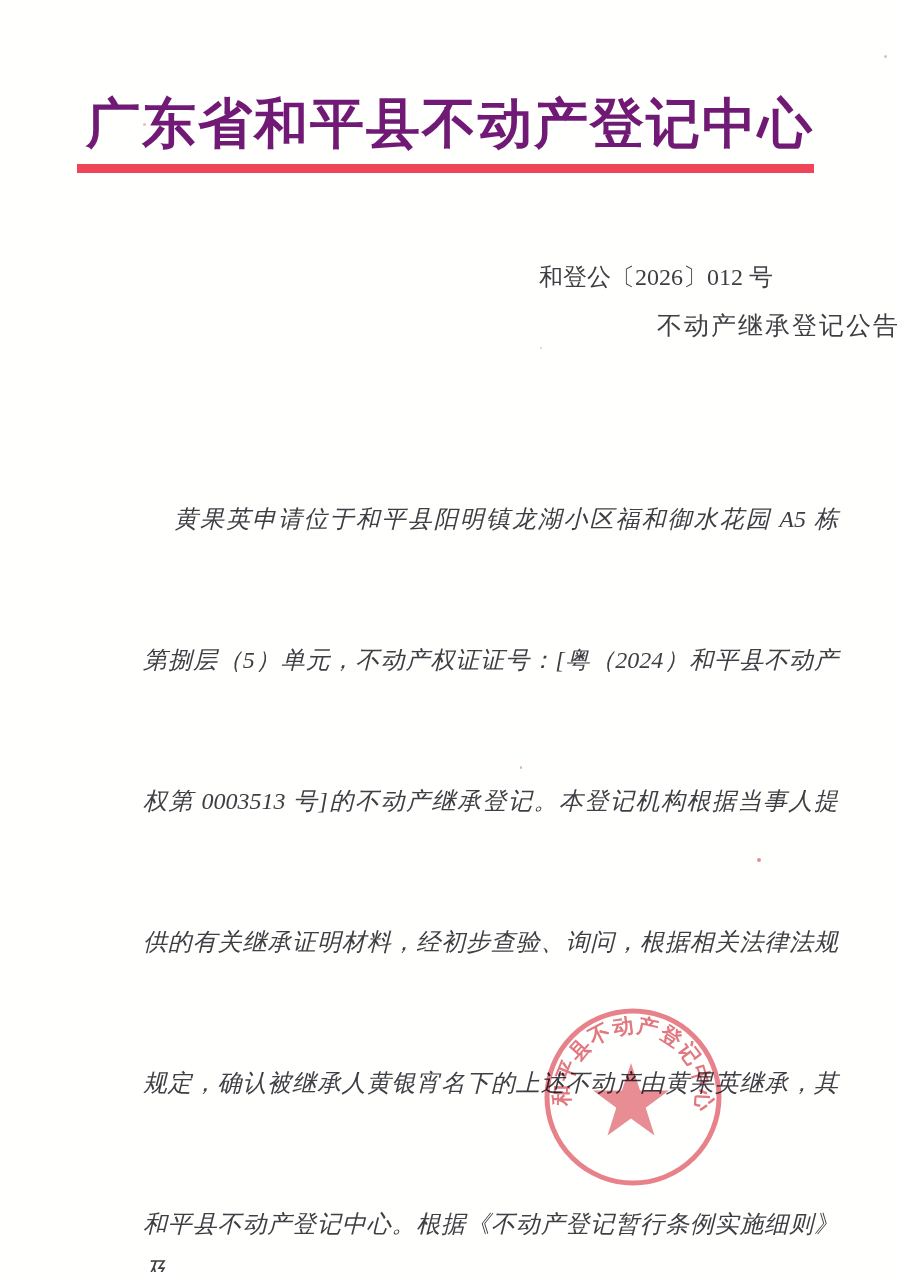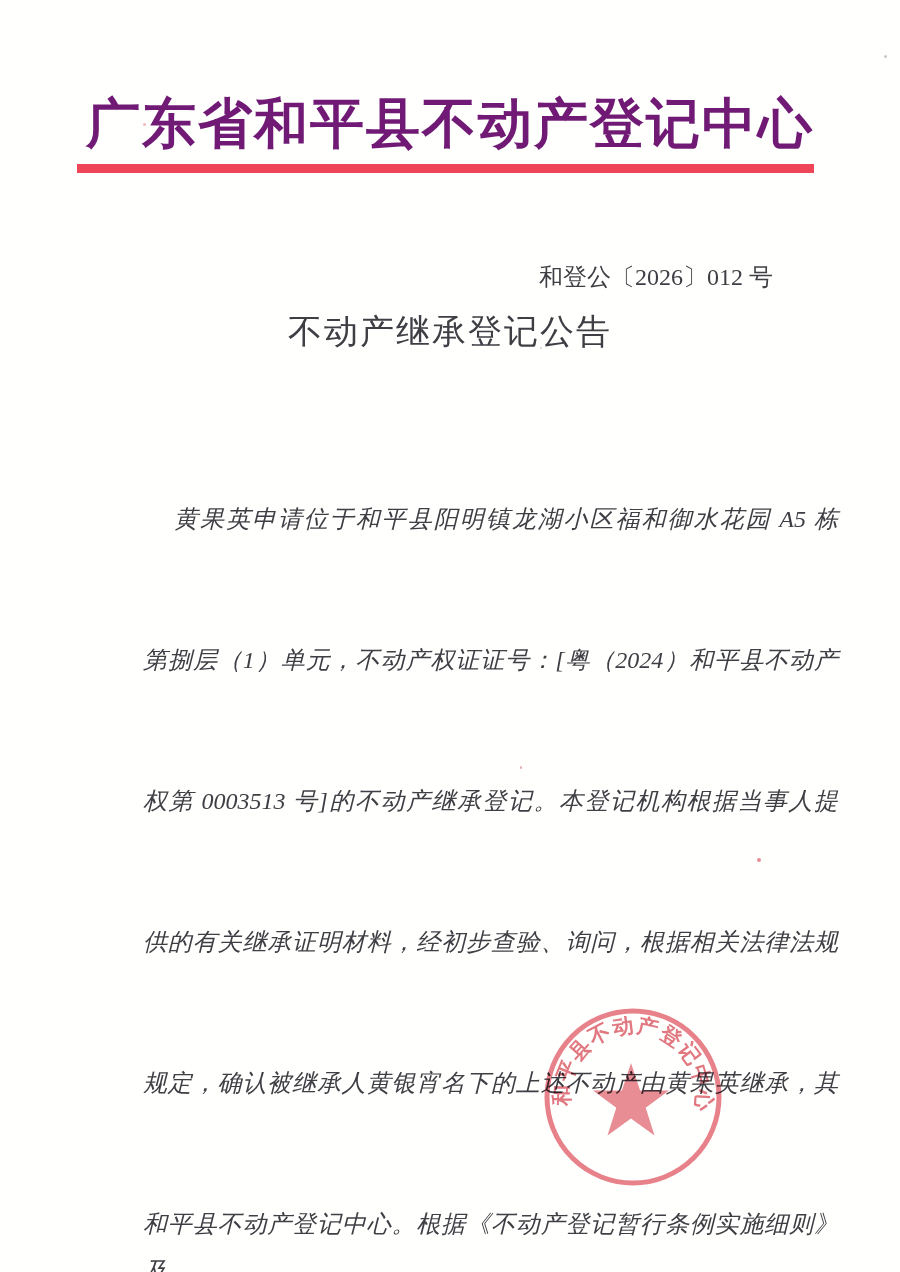--- a/index.html
+++ b/index.html
@@ -25,22 +25,22 @@
     width:737px;height:9px;
     background:#ee4558;
   }
   .doc-number{
     position:absolute;top:261px;right:127px;
     font-size:24px;
     white-space:pre;
   }
   .doc-title{
     position:absolute;top:309px;left:0;width:100%;
-    text-align:center;
-    font-size:34px;letter-spacing:2px;
+    text-align:right;
+    font-size:25px;letter-spacing:2px;
   }
   .doc-body{
     position:absolute;top:402px;left:143px;width:695px;
     font-size:24px;line-height:47px;
     white-space:pre-wrap;
   }
   .doc-body .line{min-height:47px;}
   .jline{text-align:justify;text-align-last:justify;font-style:italic;}
   .indent{text-indent:31px;}
   .seal-svg{
@@ -68,21 +68,21 @@
   <div class="header-title">广东省和平县不动产登记中心</div>
 
   <div class="red-rule"></div>
 
   <div class="doc-number">和登公〔2026〕012 号</div>
 
   <div class="doc-title">不动产继承登记公告</div>
 
   <div class="doc-body">
     <div class="line jline indent">黄果英申请位于和平县阳明镇龙湖小区福和御水花园 A5 栋</div>
-    <div class="line jline">第捌层（1）单元，不动产权证证号：[粤（2024）和平县不动产</div>
+    <div class="line jline">第捌层（5）单元，不动产权证证号：[粤（2024）和平县不动产</div>
     <div class="line jline">权第 0003513 号]的不动产继承登记。本登记机构根据当事人提</div>
     <div class="line jline">供的有关继承证明材料，经初步查验、询问，根据相关法律法规</div>
     <div class="line jline">规定，确认被继承人黄银宵名下的上述不动产由黄果英继承，其</div>
     <div class="line jline">和平县不动产登记中心。根据《不动产登记暂行条例实施细则》及</div>
     
     
     
     
     
     

